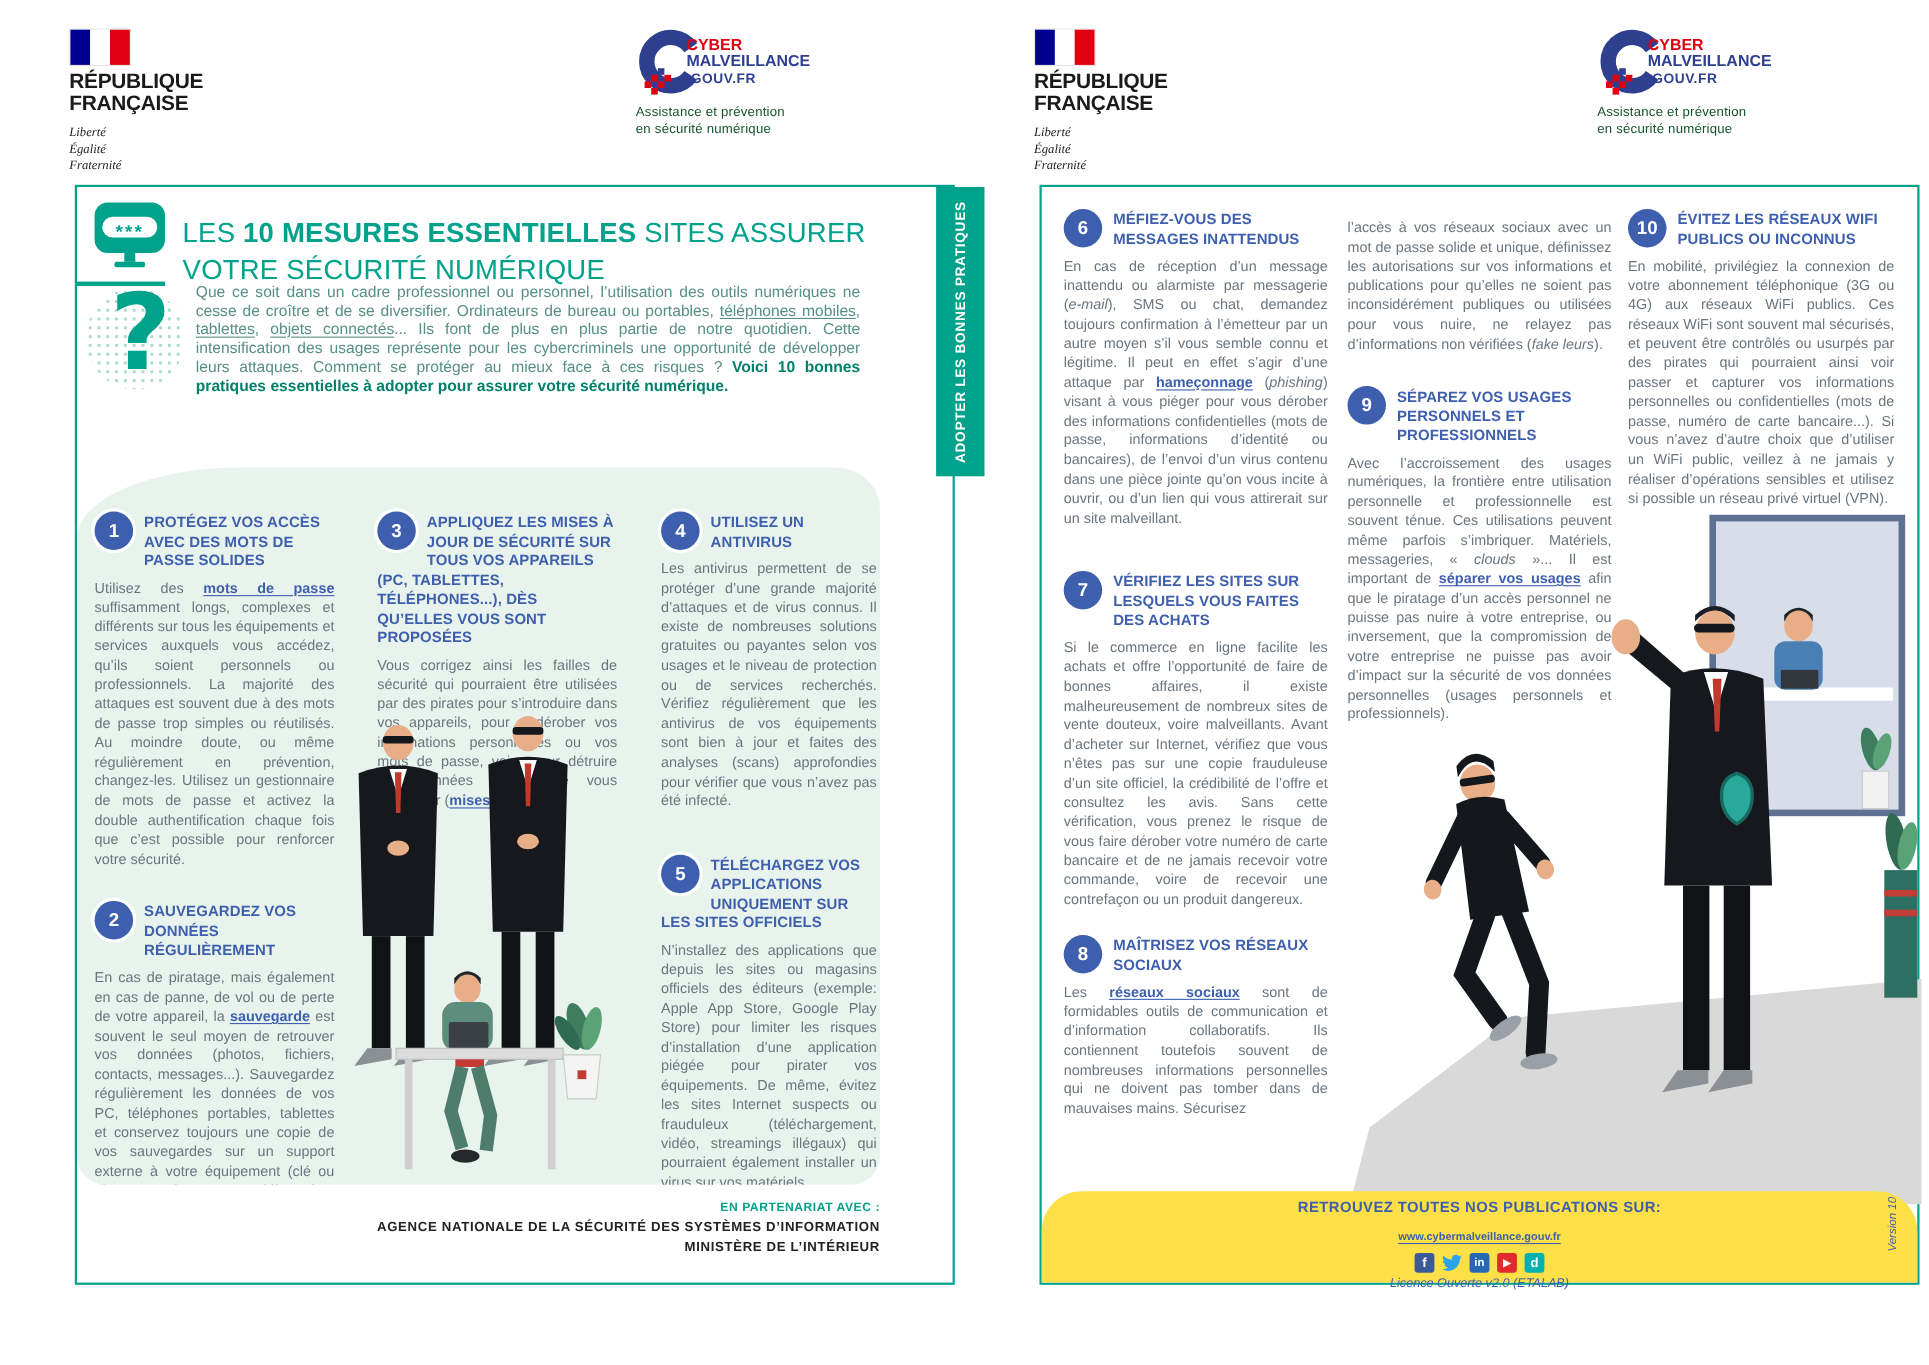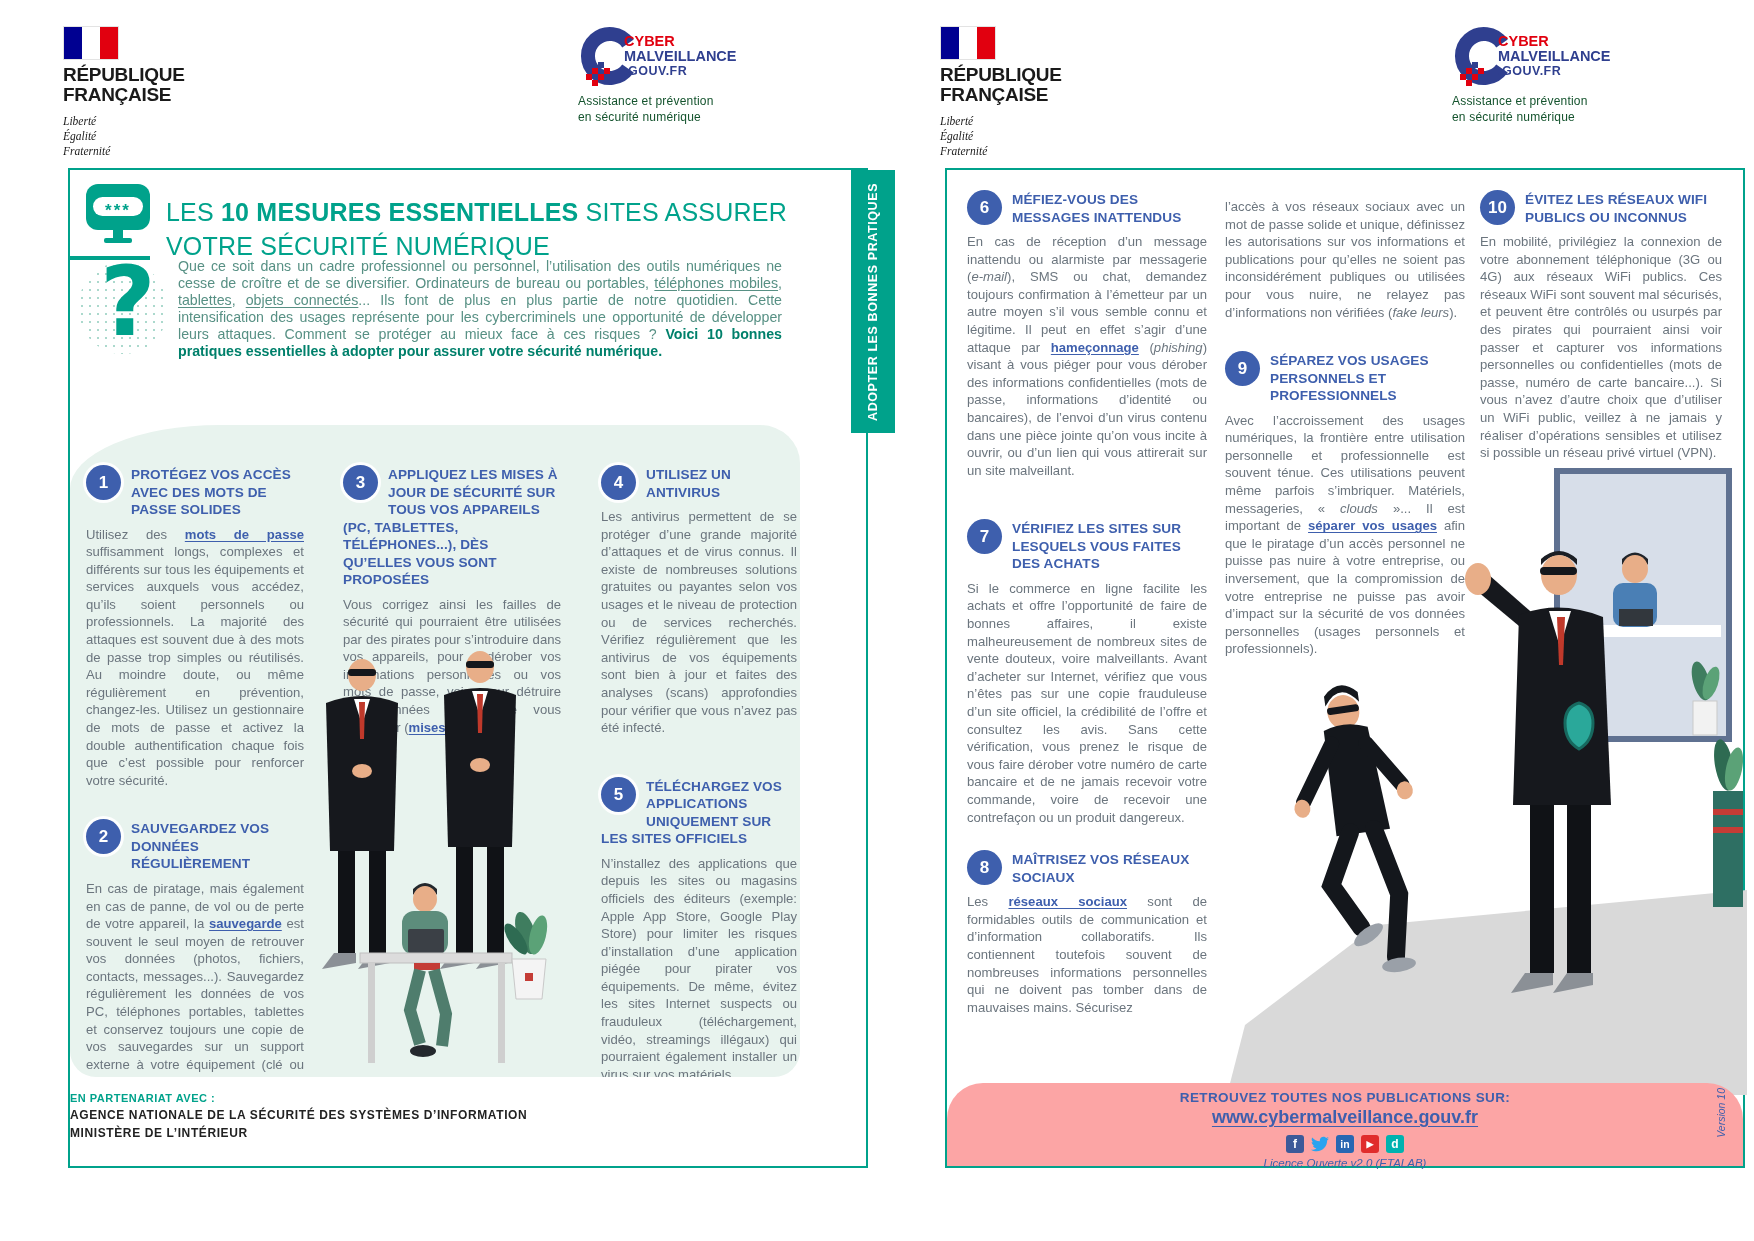--- a/index.html
+++ b/index.html
@@ -55,21 +55,21 @@
   .qglyph{position:absolute;left:22px;top:-12px;font-size:96px;font-weight:700;color:#00a28b;
           font-family:"DejaVu Sans",sans-serif;}
   .intro{position:absolute;left:108px;top:88px;width:604px;font-size:14.2px;line-height:16.9px;
          color:#579084;text-align:justify;margin:0;}
   .intro .seg-bold{color:#00806b;font-weight:700;}
   .intro .seg-link{color:inherit;font-weight:inherit;text-decoration:underline;text-underline-offset:2px;}
 
   
   .mint1{position:absolute;left:0;top:255px;width:730px;height:652px;background:#e8f3ee;
          border-radius:150px 40px 26px 26px / 64px 38px 26px 26px;overflow:hidden;}
-  .mint2{position:absolute;left:0;top:913px;width:796px;height:83px;background:#fca5a5;
+  .mint2{position:absolute;left:0;top:913px;width:796px;height:83px;background:#fde047;
          border-radius:36px 36px 0 0;z-index:4;text-align:center;}
 
   
   .col{position:absolute;top:40px;}
   .m1c1{left:16px;width:218px;}
   .m1c2{left:273px;width:218px;}
   .m1c3{left:531px;width:196px;}
   .p2c1{left:20px;top:20px;width:240px;}
   .p2c2{left:278px;top:28px;width:240px;}
   .p2c3{left:533px;top:20px;width:242px;}
@@ -80,26 +80,26 @@
          box-shadow:0 0 0 3px rgba(255,255,255,.9);}
   .sec-title{color:#3e5fad;font-weight:700;font-size:13.6px;line-height:17.5px;margin:0;padding-top:1px;letter-spacing:.1px;}
   .sec-body{margin:7px 0 0;font-size:13.1px;line-height:17.6px;color:#6b757e;text-align:justify;}
   .seg-link{color:#3e5fad;font-weight:700;text-decoration:underline;text-underline-offset:2px;}
   .seg-italic{font-style:italic;}
   .seg-bold{font-weight:700;}
   .gap-lg{margin-top:40px;}
   .gap-md{margin-top:30px;}
 
   
-  .partner{position:absolute;left:0;top:922px;width:730px;text-align:left;}
+  .partner{position:absolute;left:0;top:922px;width:730px;text-align:right;}
   .partner-label{color:#00a28b;font-size:11px;font-weight:700;letter-spacing:.5px;}
   .partner-line{color:#222;font-size:12px;font-weight:700;letter-spacing:.6px;margin-top:4px;}
 
   .pub-title{margin-top:7px;color:#3e5fad;font-weight:700;font-size:13.5px;letter-spacing:.4px;}
-  .pub-url{display:inline-block;margin-top:2px;color:#3e5fad;font-weight:700;font-size:18px;
+  .pub-url{display:inline-block;margin-top:14px;color:#3e5fad;font-weight:700;font-size:10px;
            text-decoration:underline;text-underline-offset:3px;}
   .social{margin-top:7px;display:flex;justify-content:center;gap:7px;}
   .sico{width:18px;height:18px;border-radius:3px;color:#fff;font-weight:700;font-size:12px;
         line-height:18px;text-align:center;}
   .sico-fb{background:#3c5a99;}
   .sico-tw{background:transparent;padding:0;}
   .sico-in{background:#2867b2;font-size:10.5px;}
   .sico-yt{background:#e02c2c;font-size:9px;}
   .sico-dm{background:#00b2af;}
   .licence{margin-top:4px;color:#3e5fad;font-size:11.5px;font-style:italic;text-align:center;}

